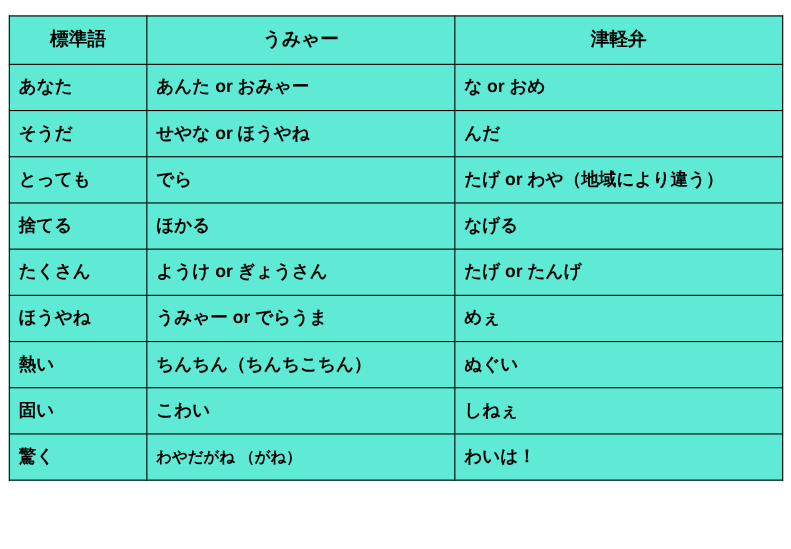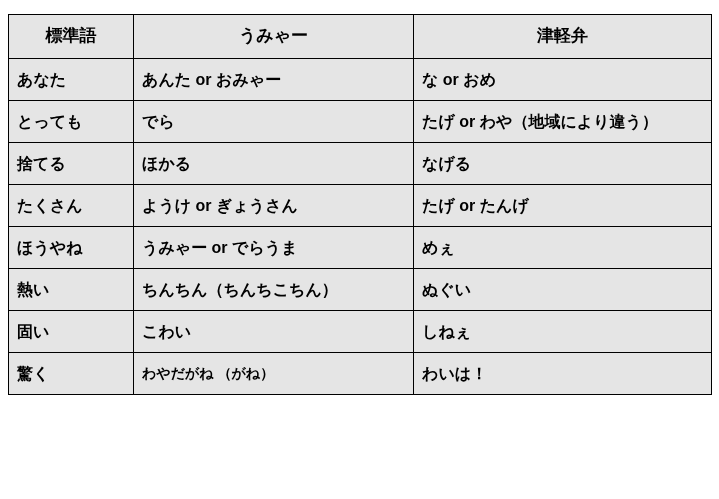--- a/index.html
+++ b/index.html
@@ -24,21 +24,21 @@
   .table-wrap {
     position: absolute;
     left: 8px;
     top: 14px;
     width: 703px;
   }
   table.dialect-table {
     border-collapse: collapse;
     table-layout: fixed;
     width: 703px;
-    background: #e5e5e5;
+    background: #5eead4;
   }
   table.dialect-table col.c0 { width: 125px; }
   table.dialect-table col.c1 { width: 280px; }
   table.dialect-table col.c2 { width: 298px; }
 
   table.dialect-table th,
   table.dialect-table td {
     border: 1px solid #000000;
     padding: 0;
     vertical-align: middle;
@@ -101,20 +101,31 @@
             </td>
           <td>
               <span class="cell-inner">あんた or おみゃー</span>
             </td>
           <td>
               <span class="cell-inner">な or おめ</span>
             </td>
         </tr>
         <tr>
           <td>
+              <span class="cell-inner">そうだ</span>
+            </td>
+          <td>
+              <span class="cell-inner">せやな or ほうやね</span>
+            </td>
+          <td>
+              <span class="cell-inner">んだ</span>
+            </td>
+        </tr>
+        <tr>
+          <td>
               <span class="cell-inner">とっても</span>
             </td>
           <td>
               <span class="cell-inner">でら</span>
             </td>
           <td>
               <span class="cell-inner">たげ or わや（地域により違う）</span>
             </td>
         </tr>
         <tr>

